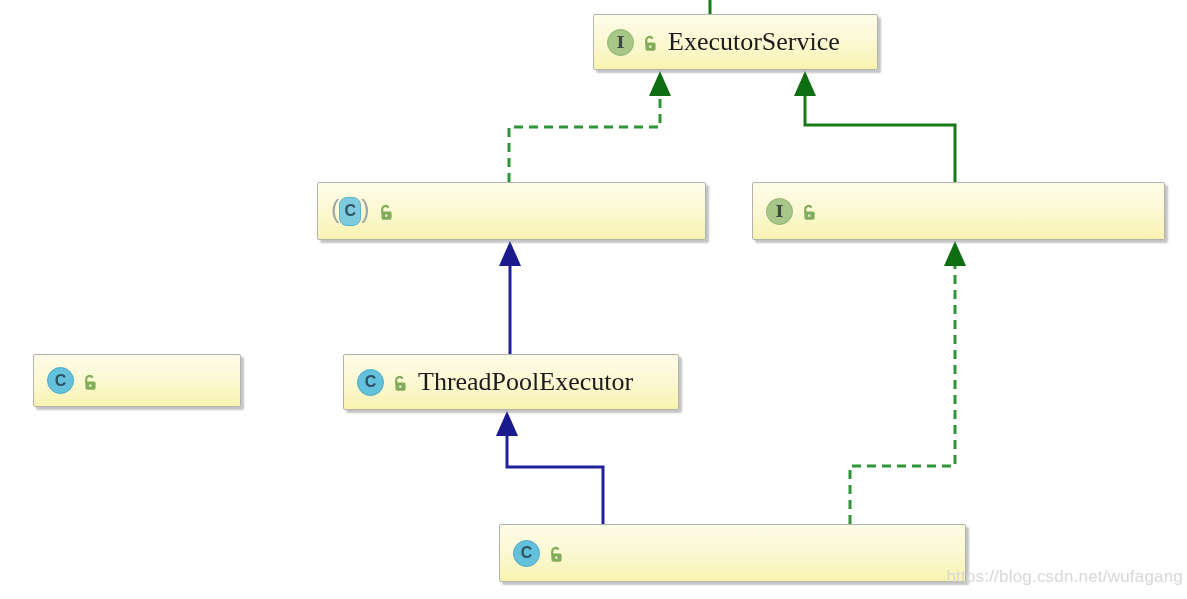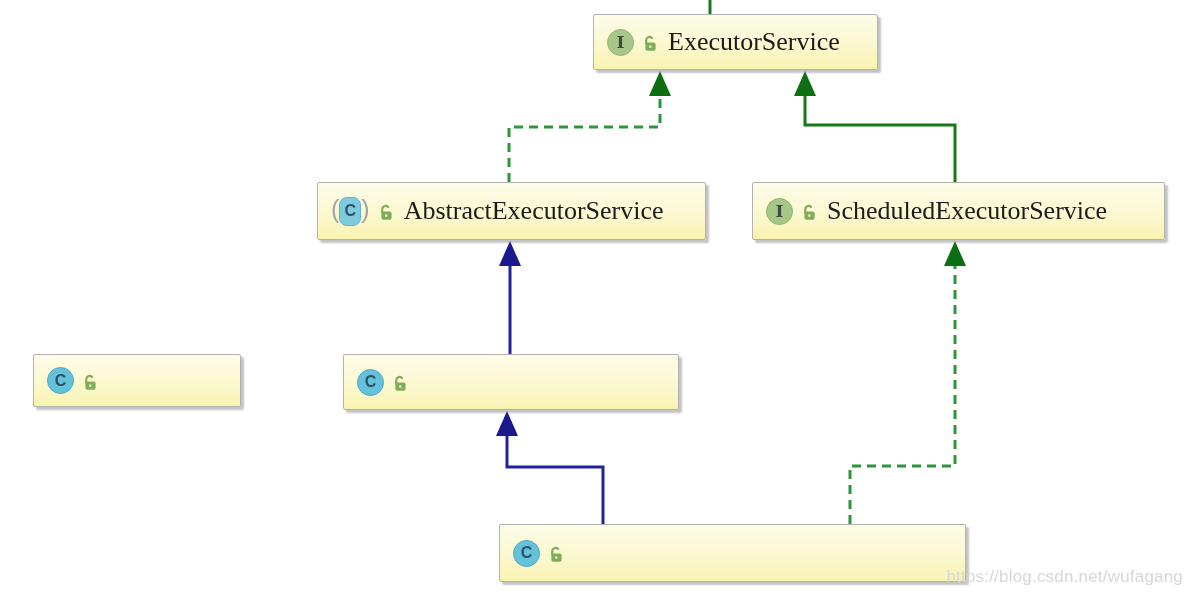--- a/index.html
+++ b/index.html
@@ -67,36 +67,34 @@
           </span>
         <span class="paren">)</span>
         </span>
         <span class="lock">
           <svg width="17" height="18" viewBox="0 0 17 18" xmlns="http://www.w3.org/2000/svg">
   <path d="M5.2 9.4 V6.4 A3.4 3.4 0 0 1 11.0 4.0" fill="none" stroke="#81ac58" stroke-width="2.2" stroke-linecap="round"></path>
   <rect x="4.4" y="8.6" width="10.2" height="8.2" rx="2" fill="#81ac58"></rect>
   <rect x="8" y="11.3" width="2.6" height="2.6" rx="1.2" fill="#dcead0"></rect>
 </svg>
         </span>
-        <span class="label">AbstractExecutorService</span>
       </div>
       <div class="node" style="left: 752px; top: 182px; width: 413px; height: 58px;">
         <span class="type-icon">
         <span class="circle iface-circle">
             <span class="iface-glyph">I</span>
           </span>
         </span>
         <span class="lock">
           <svg width="17" height="18" viewBox="0 0 17 18" xmlns="http://www.w3.org/2000/svg">
   <path d="M5.2 9.4 V6.4 A3.4 3.4 0 0 1 11.0 4.0" fill="none" stroke="#81ac58" stroke-width="2.2" stroke-linecap="round"></path>
   <rect x="4.4" y="8.6" width="10.2" height="8.2" rx="2" fill="#81ac58"></rect>
   <rect x="8" y="11.3" width="2.6" height="2.6" rx="1.2" fill="#dcead0"></rect>
 </svg>
         </span>
-        <span class="label">ScheduledExecutorService</span>
       </div>
       <div class="node" style="left: 33px; top: 354px; width: 208px; height: 53px;">
         <span class="type-icon">
         <span class="circle cls-circle">
             <span class="cls-glyph">C</span>
           </span>
         </span>
         <span class="lock">
           <svg width="17" height="18" viewBox="0 0 17 18" xmlns="http://www.w3.org/2000/svg">
   <path d="M5.2 9.4 V6.4 A3.4 3.4 0 0 1 11.0 4.0" fill="none" stroke="#81ac58" stroke-width="2.2" stroke-linecap="round"></path>
@@ -111,20 +109,21 @@
             <span class="cls-glyph">C</span>
           </span>
         </span>
         <span class="lock">
           <svg width="17" height="18" viewBox="0 0 17 18" xmlns="http://www.w3.org/2000/svg">
   <path d="M5.2 9.4 V6.4 A3.4 3.4 0 0 1 11.0 4.0" fill="none" stroke="#81ac58" stroke-width="2.2" stroke-linecap="round"></path>
   <rect x="4.4" y="8.6" width="10.2" height="8.2" rx="2" fill="#81ac58"></rect>
   <rect x="8" y="11.3" width="2.6" height="2.6" rx="1.2" fill="#dcead0"></rect>
 </svg>
         </span>
+        <span class="label">ThreadPoolExecutor</span>
       </div>
       <div class="node" style="left: 499px; top: 524px; width: 467px; height: 58px;">
         <span class="type-icon">
         <span class="circle cls-circle">
             <span class="cls-glyph">C</span>
           </span>
         </span>
         <span class="lock">
           <svg width="17" height="18" viewBox="0 0 17 18" xmlns="http://www.w3.org/2000/svg">
   <path d="M5.2 9.4 V6.4 A3.4 3.4 0 0 1 11.0 4.0" fill="none" stroke="#81ac58" stroke-width="2.2" stroke-linecap="round"></path>

